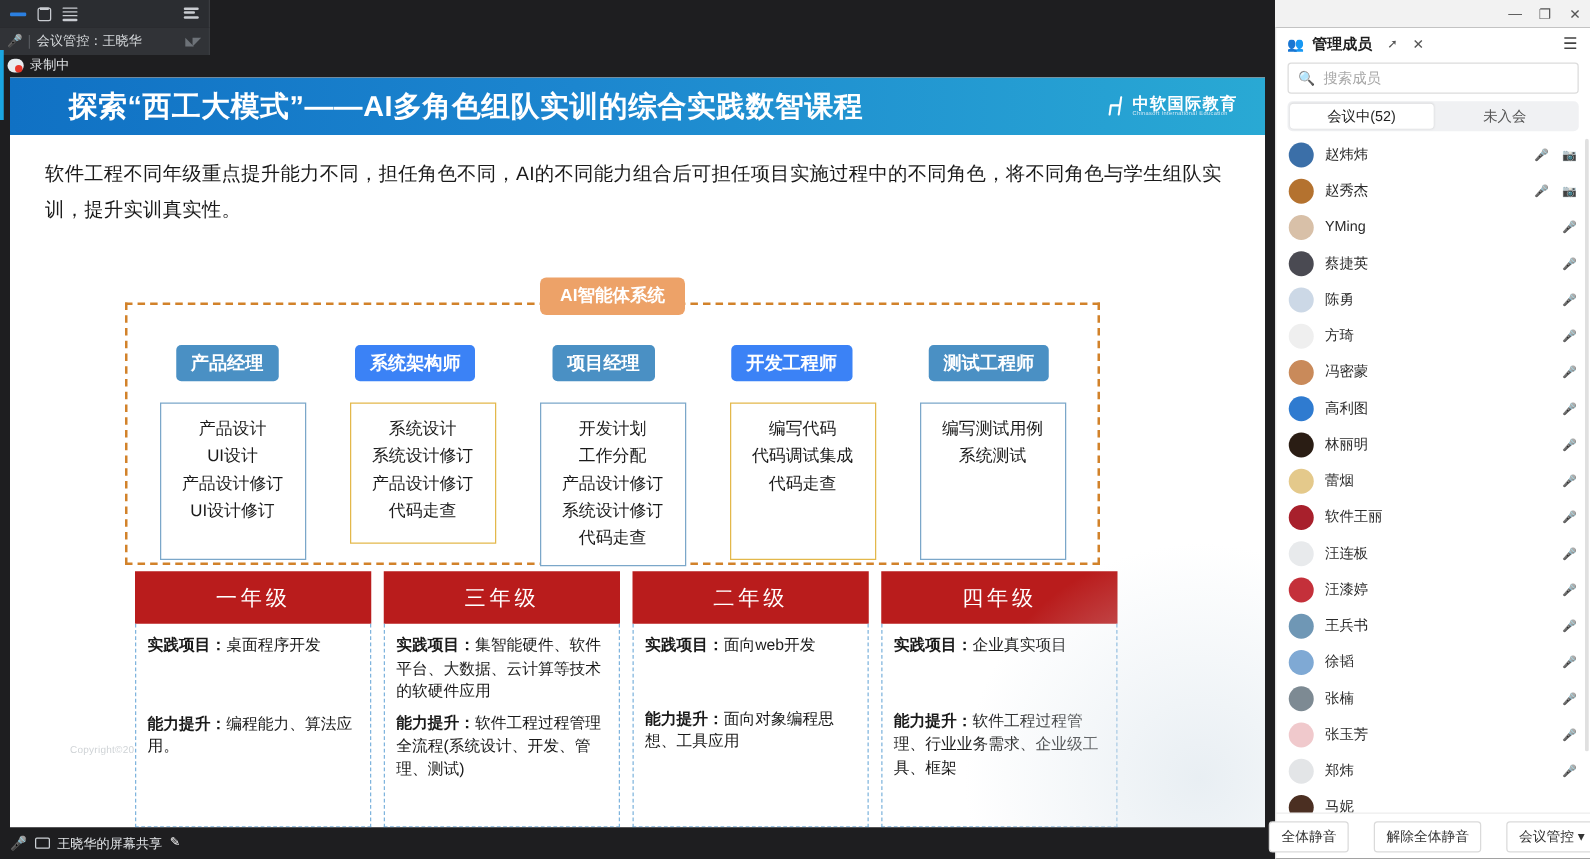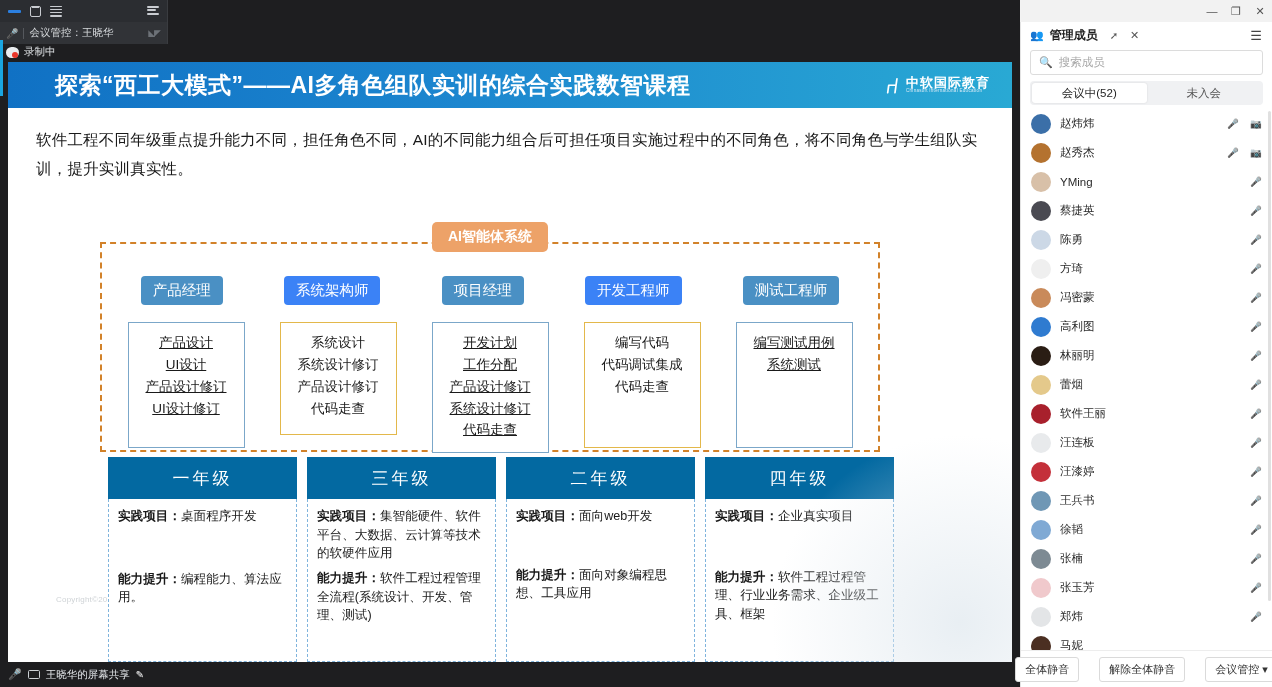--- a/index.html
+++ b/index.html
@@ -120,53 +120,53 @@
   .ai-badge {
     position: absolute; left: 50%; top: -22px; transform: translateX(-50%);
     background: #eda268; color: #ffffff; font-size: 14px; font-weight: bold;
     padding: 6px 16px; border-radius: 5px; white-space: nowrap;
   }
   .role-row {
     position: absolute; left: 0; top: 32px; width: 100%;
     display: flex; justify-content: space-around; padding: 0 8px;
   }
   .role-chip {
-    font-size: 14.5px; font-weight: normal; color: #ffffff;
+    font-size: 14.5px; font-weight: bold; color: #ffffff;
     padding: 5px 12px; border-radius: 4px; white-space: nowrap;
     text-align: center;
   }
   .role-chip.blue { background: #4a90c4; }
   .role-chip.orange { background: #3b82f6; }
 
   .task-row {
     position: absolute; left: 0; top: 78px; width: 100%;
     display: flex; justify-content: space-around; align-items: flex-start;
     padding: 0 8px;
   }
   .task-box {
     width: 117px; background: #fff; padding: 9px 4px;
     font-size: 13.5px; color: #1a1a1a; line-height: 1.62; text-align: center;
   }
-  .task-box.b { border: 1.4px solid #7ba7c9; text-decoration: underline; }
+  .task-box.b { border: 1.4px solid #7ba7c9; }
   .task-box.y { border: 1.4px solid #e3b84b; }
   .task-box.tall1 { height: 126px; }
   .task-box.tall2 { height: 113px; }
   .task-box.tall3 { height: 131px; }
   .task-box.tall4 { height: 126px; }
   .task-box.tall5 { height: 126px; }
   .task-box span { display: block; }
 
   
   .grades {
     position: absolute; left: 100px; top: 395px; width: 790px;
     display: flex; gap: 10px;
   }
   .grade-card { width: 189px; }
   .grade-head {
-    height: 42px; background: #0369a1; color: #ffffff;
+    height: 42px; background: #b91c1c; color: #ffffff;
     display: flex; align-items: center; justify-content: center;
     font-size: 17px; letter-spacing: 3px;
   }
   .grade-body {
     border: 1.3px dashed #7fb4dd; border-top: none; height: 163px;
     padding: 8px 9px; font-size: 12.6px; color: #1a1a1a; line-height: 1.48;
   }
   .grade-line { margin-bottom: 6px; }
   .grade-line b { font-weight: bold; }
   .grade-gap-1 { height: 38px; }

